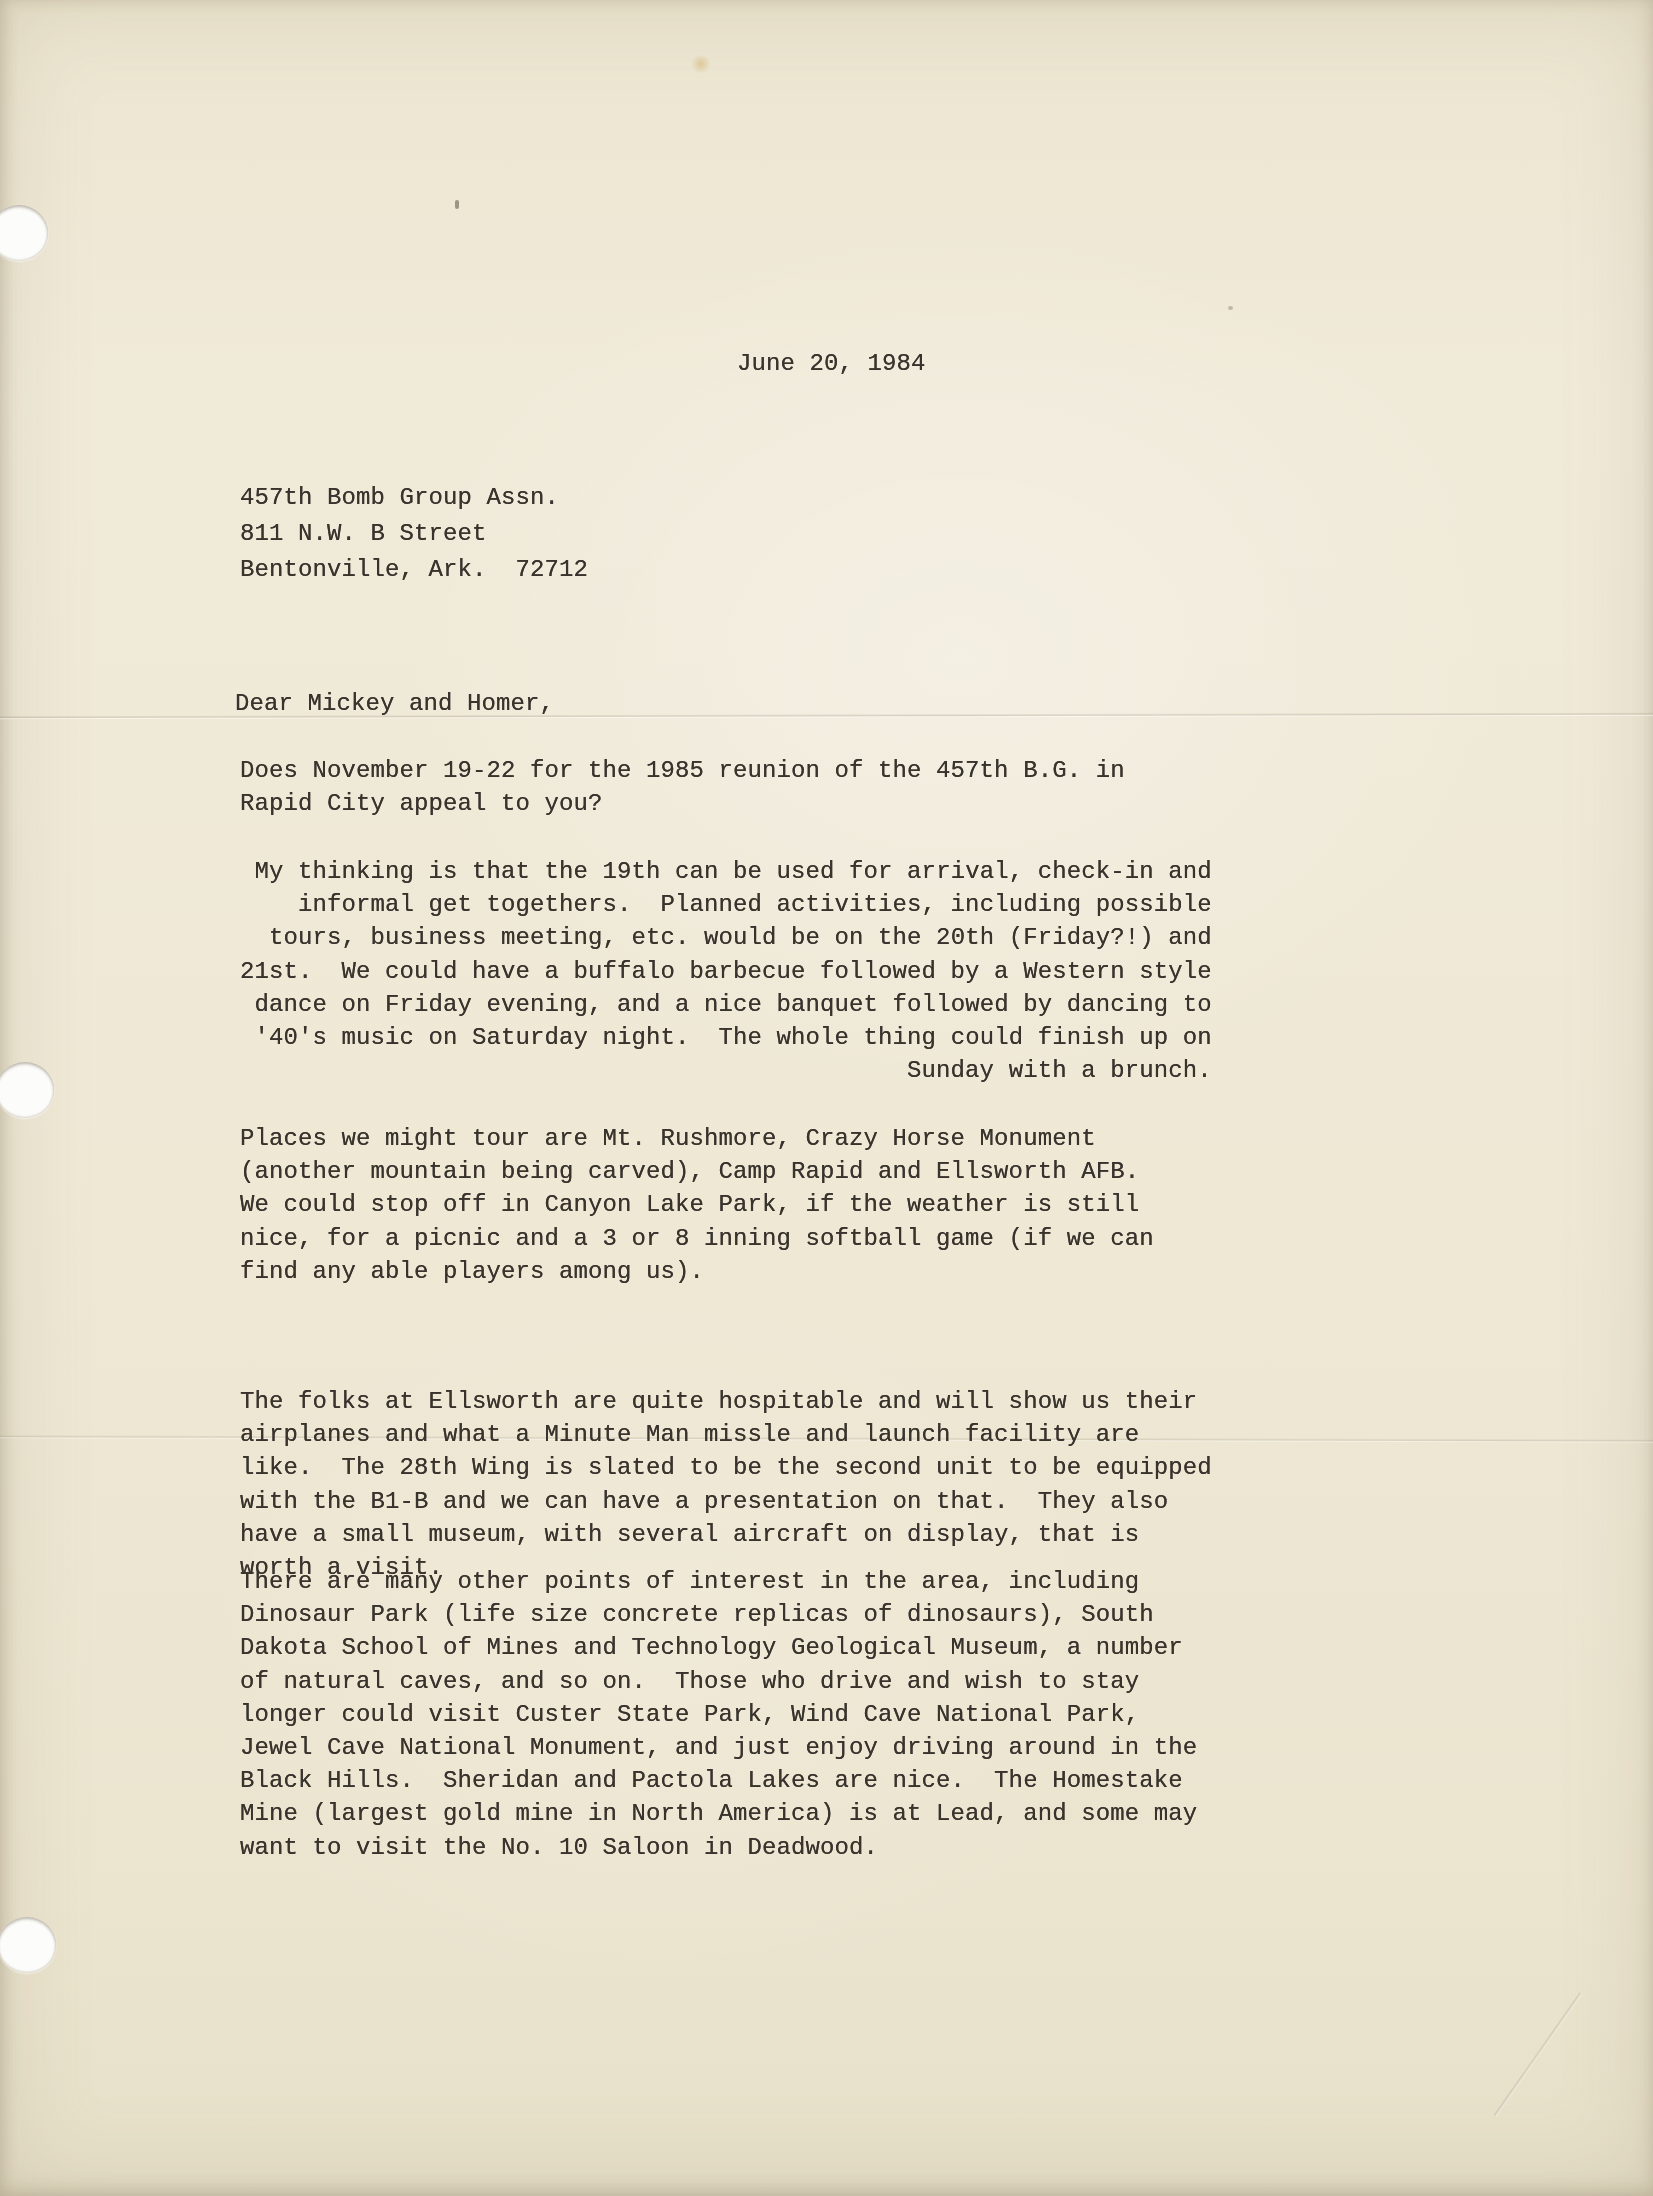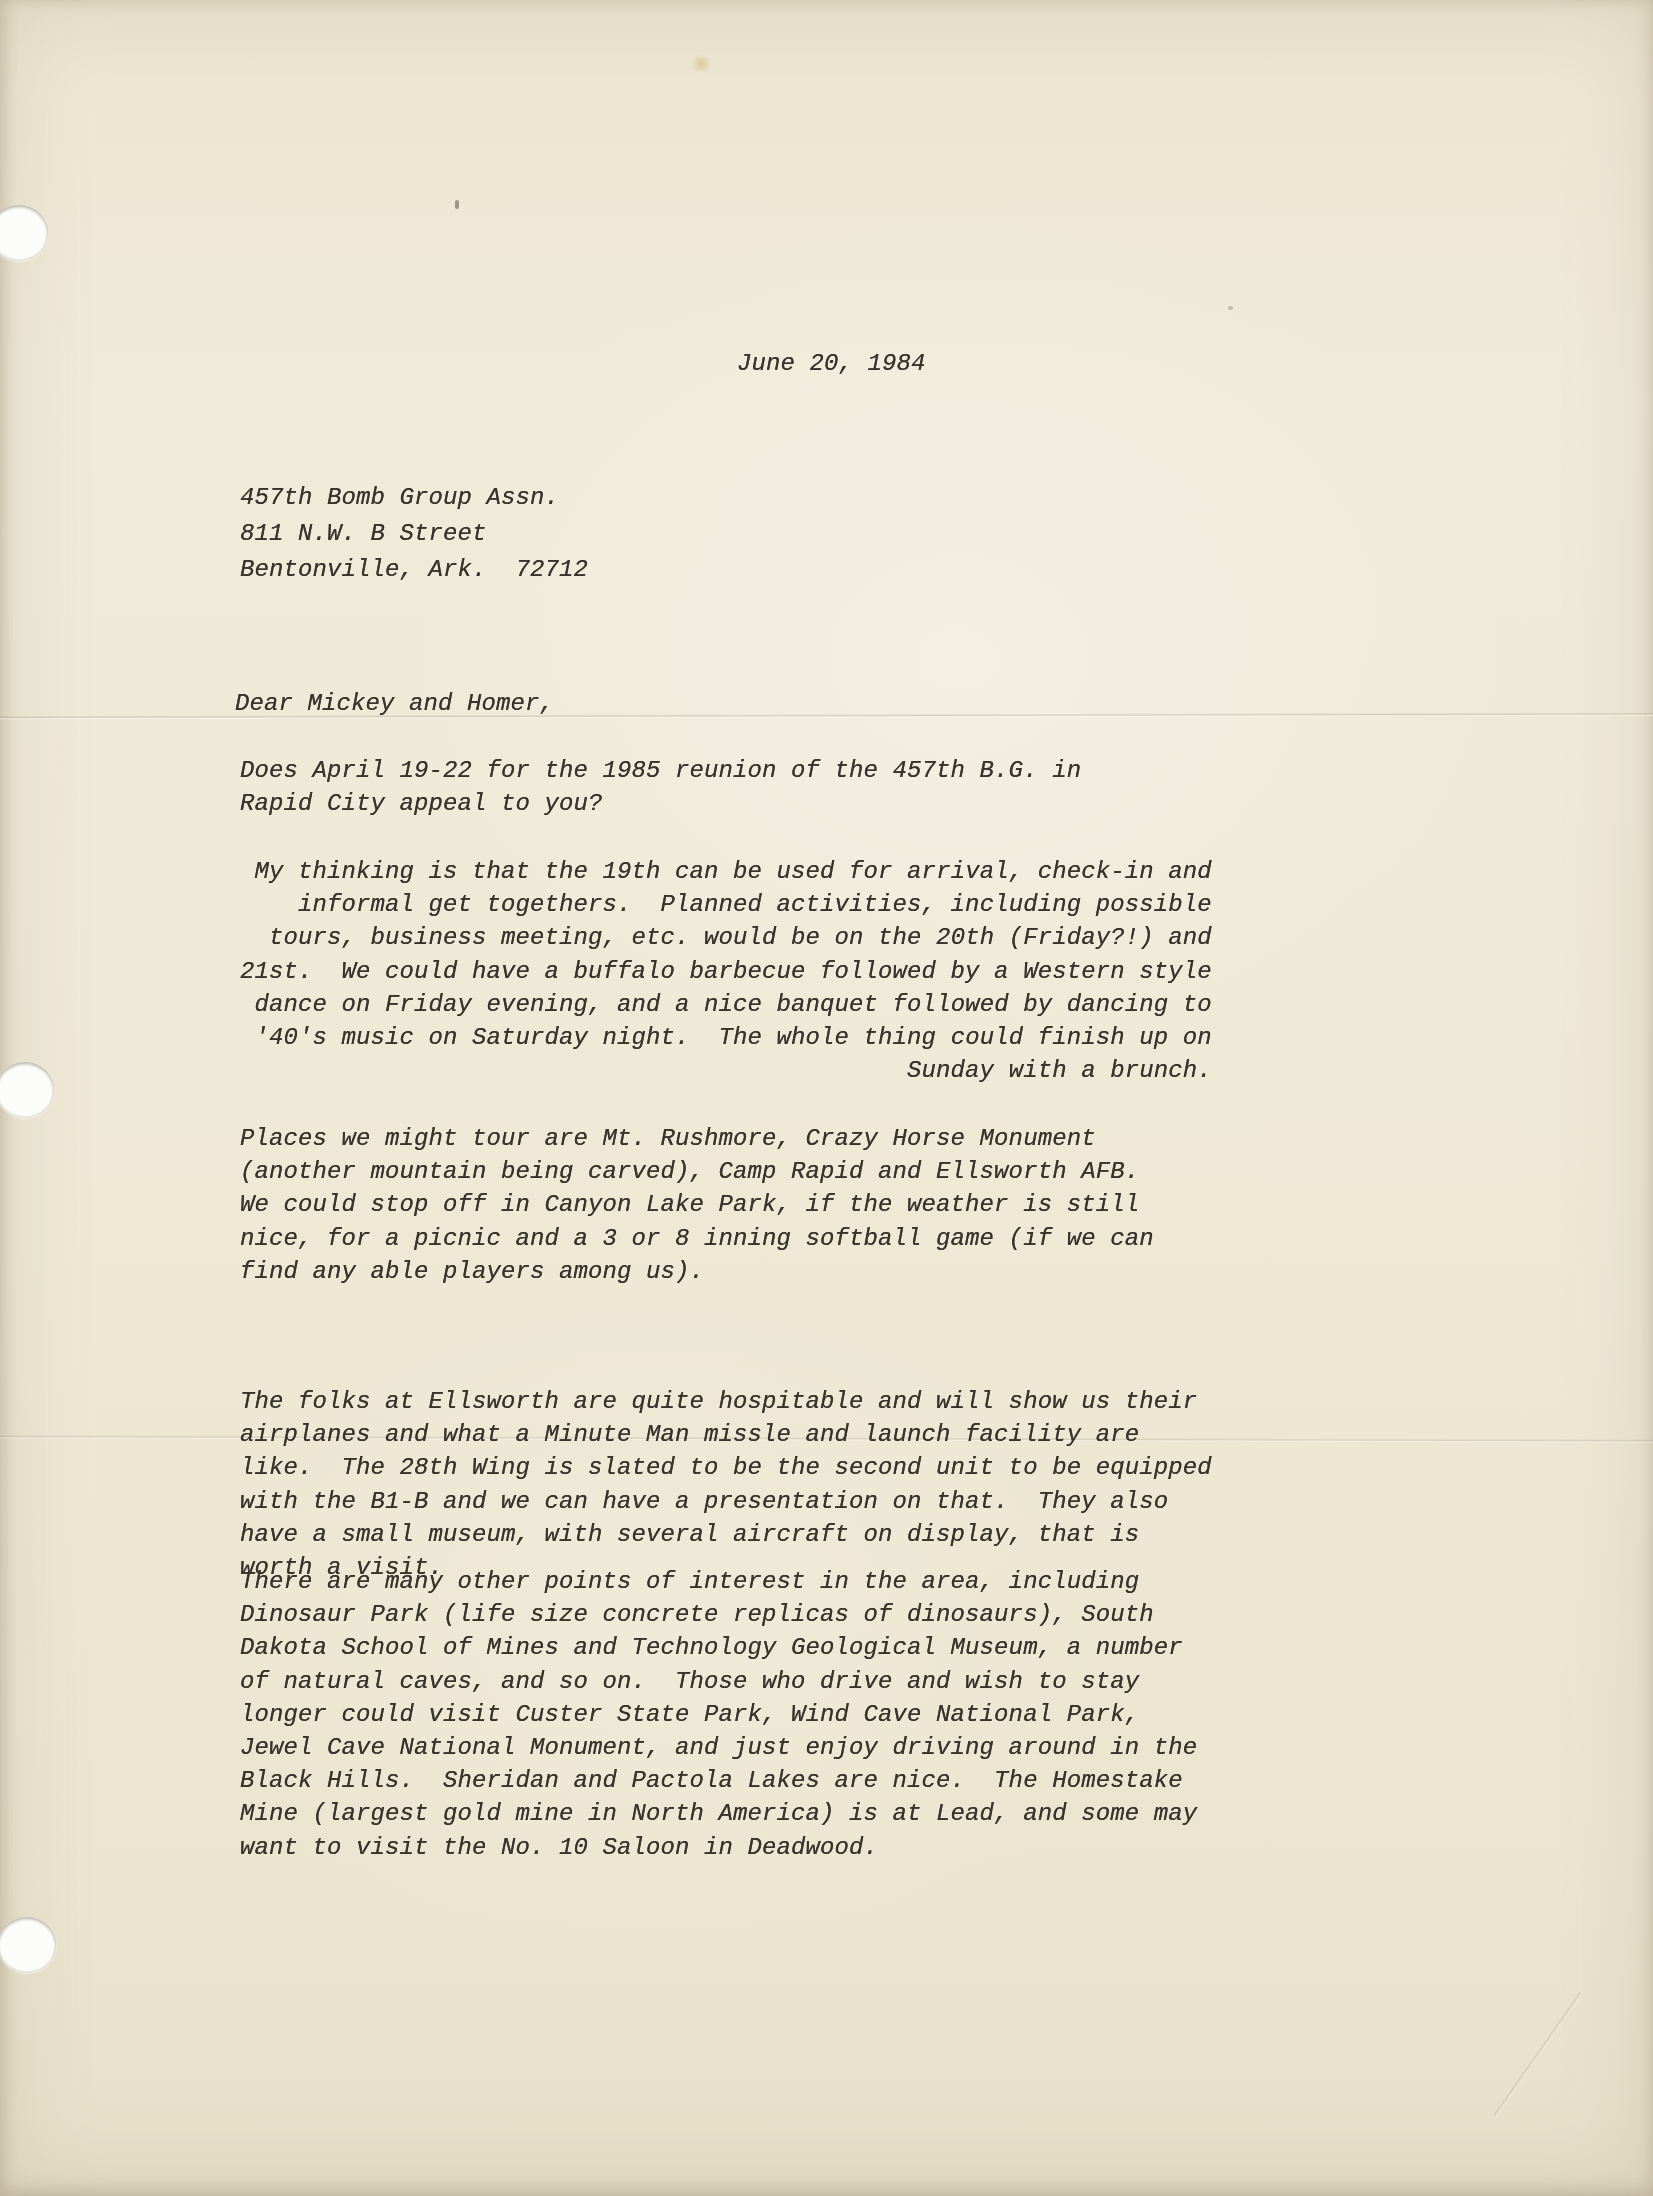--- a/index.html
+++ b/index.html
@@ -26,21 +26,20 @@
 
   
   .type {
     position: absolute;
     font-size: 24px;
     line-height: 33.2px;
     letter-spacing: 0.1px;
     white-space: pre;
     color: #38332d;
     text-shadow: 0 0 0.6px rgba(56,51,45,0.85);
-    font-style: italic;
   }
   .date-line      { left: 737px; top: 347px; }
   .address-block  { left: 240px; top: 480px; line-height: 36px; }
   .salutation     { left: 235px; top: 687px; }
   .para-1         { left: 240px; top: 754px; }
   .para-2         { left: 240px; top: 855px; text-align: right; }
   .para-3         { left: 240px; top: 1122px; }
   .para-4         { left: 240px; top: 1385px; }
   .para-5         { left: 240px; top: 1565px; }
 
@@ -136,21 +135,21 @@
   <div class="crease-corner"></div>
 
   <div class="type date-line">June 20, 1984</div>
 
   <div class="type address-block">457th Bomb Group Assn.
 811 N.W. B Street
 Bentonville, Ark.  72712</div>
 
   <div class="type salutation">Dear Mickey and Homer,</div>
 
-  <div class="type para-1">Does April 19-22 for the 1985 reunion of the 457th B.G. in
+  <div class="type para-1">Does November 19-22 for the 1985 reunion of the 457th B.G. in
 Rapid City appeal to you?</div>
 
   <div class="type para-2">My thinking is that the 19th can be used for arrival, check-in and
 informal get togethers.  Planned activities, including possible
 tours, business meeting, etc. would be on the 20th (Friday?!) and
 21st.  We could have a buffalo barbecue followed by a Western style
 dance on Friday evening, and a nice banquet followed by dancing to
 '40's music on Saturday night.  The whole thing could finish up on
 Sunday with a brunch.</div>
 

